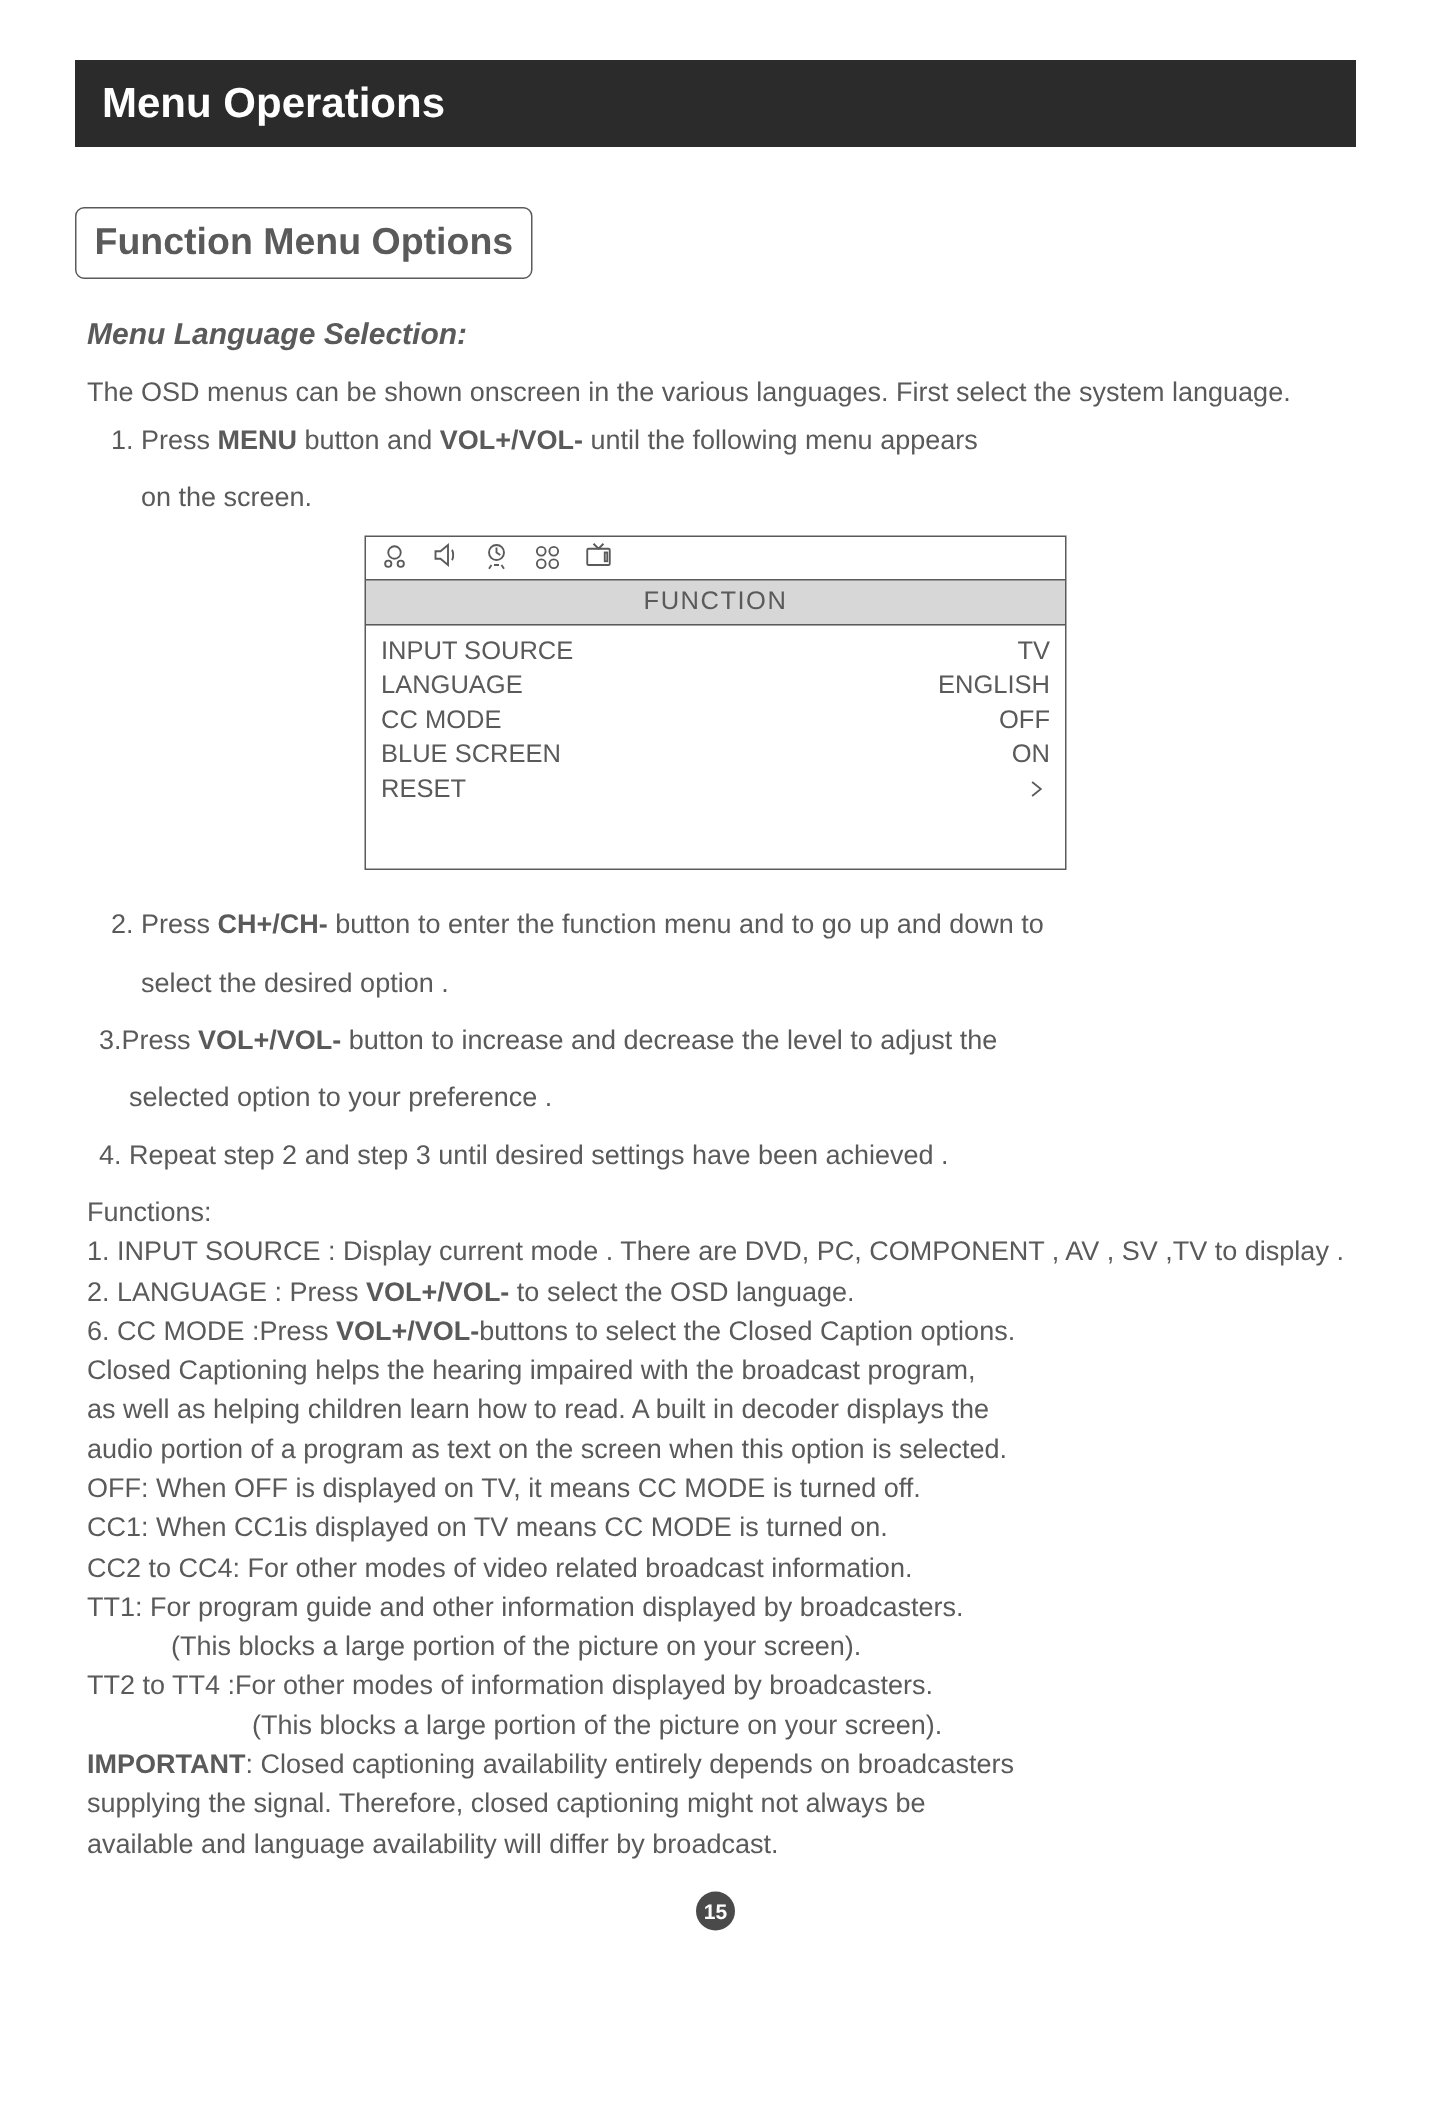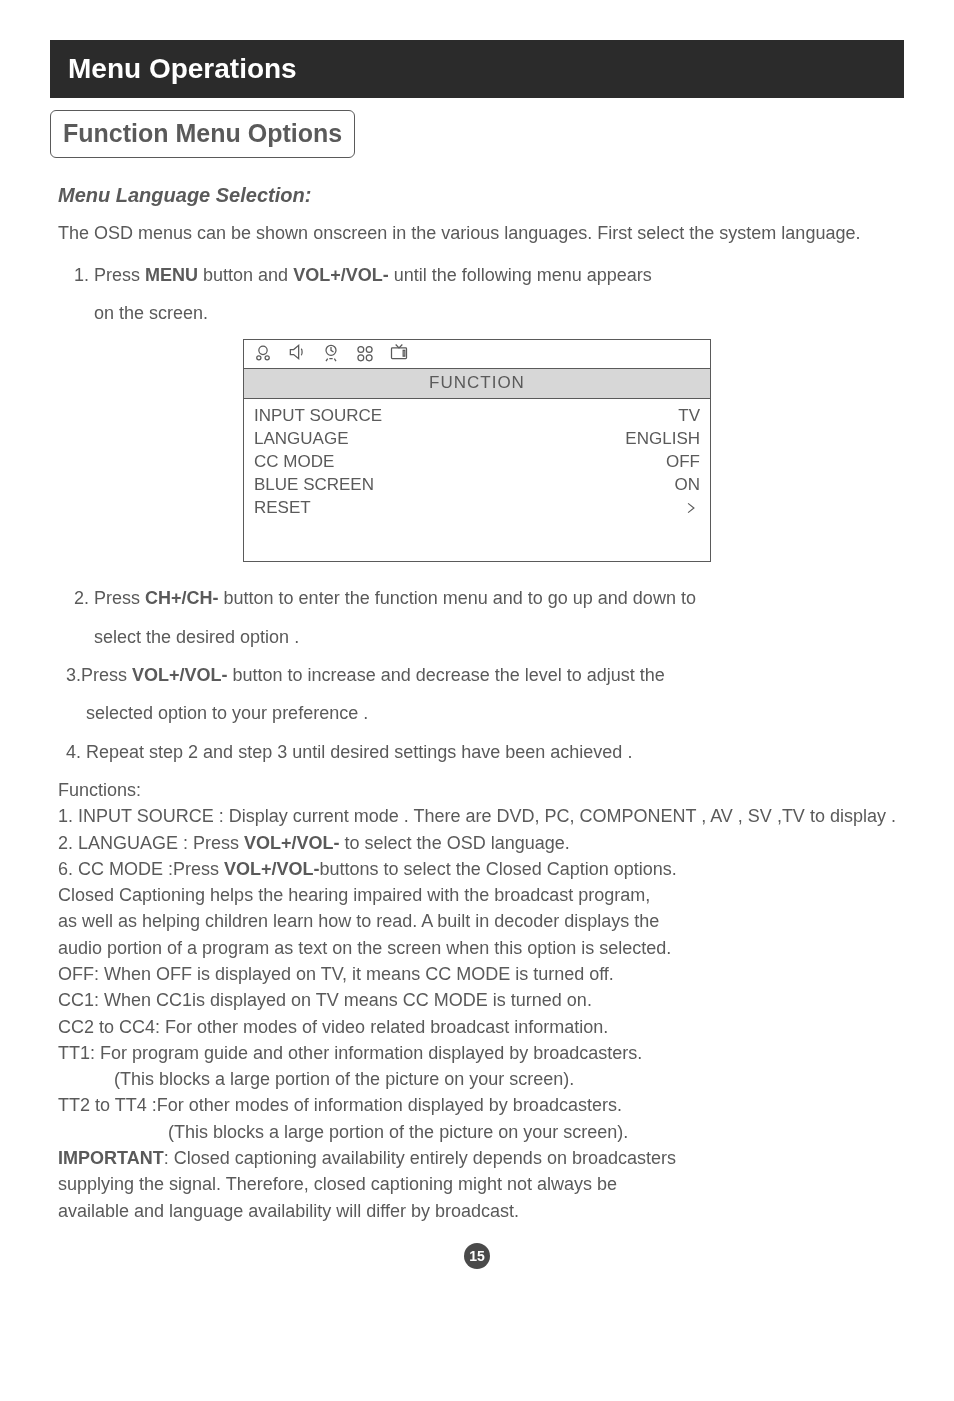--- a/index.html
+++ b/index.html
@@ -11,38 +11,38 @@
     padding: 40px 50px 20px 50px;
     line-height: 1.35;
     font-size: 18px;
   }
   .banner {
     background: #2b2b2b;
     color: #ffffff;
     font-size: 28px;
     font-weight: bold;
     padding: 10px 18px;
-    margin-bottom: 12px;
+    margin-bottom: 40px;
   }
   .subhead-box {
     display: inline-block;
     border: 1.5px solid #5a5a5a;
     border-radius: 6px;
     padding: 6px 12px;
     font-size: 25px;
     font-weight: bold;
     margin-bottom: 18px;
   }
   .section-italic {
     font-style: italic;
     font-weight: bold;
     font-size: 20px;
     margin: 6px 0 12px 8px;
   }
-  .para { margin: 4px 0 18px 8px; }
+  .para { margin: 4px 0 8px 8px; }
   .step { margin: 4px 0 14px 24px; }
   .step-sub { margin: 0 0 14px 44px; }
   b { font-weight: bold; }
 
   
   .osd-wrap { display: flex; justify-content: center; margin: 6px 0 24px 0; }
   .osd {
     width: 468px;
     border: 1.5px solid #5a5a5a;
     font-size: 17px;

